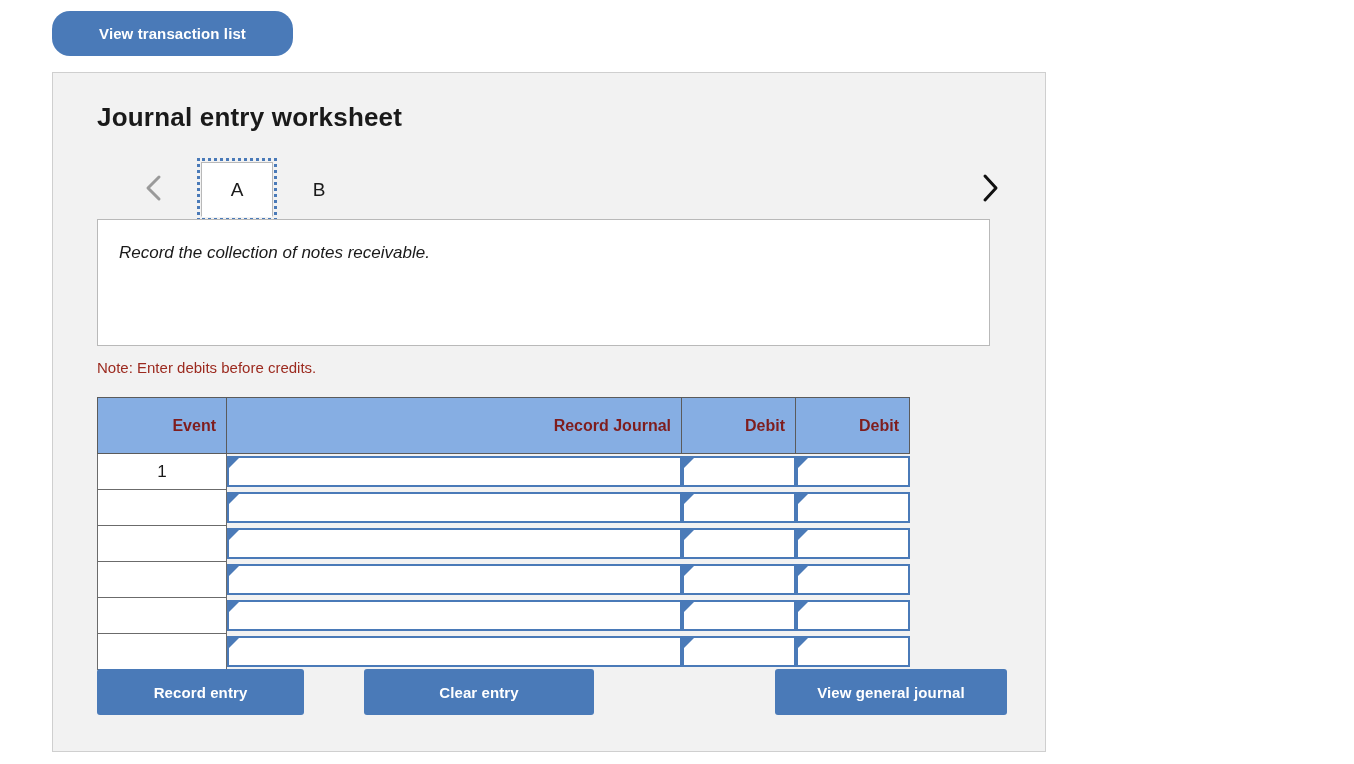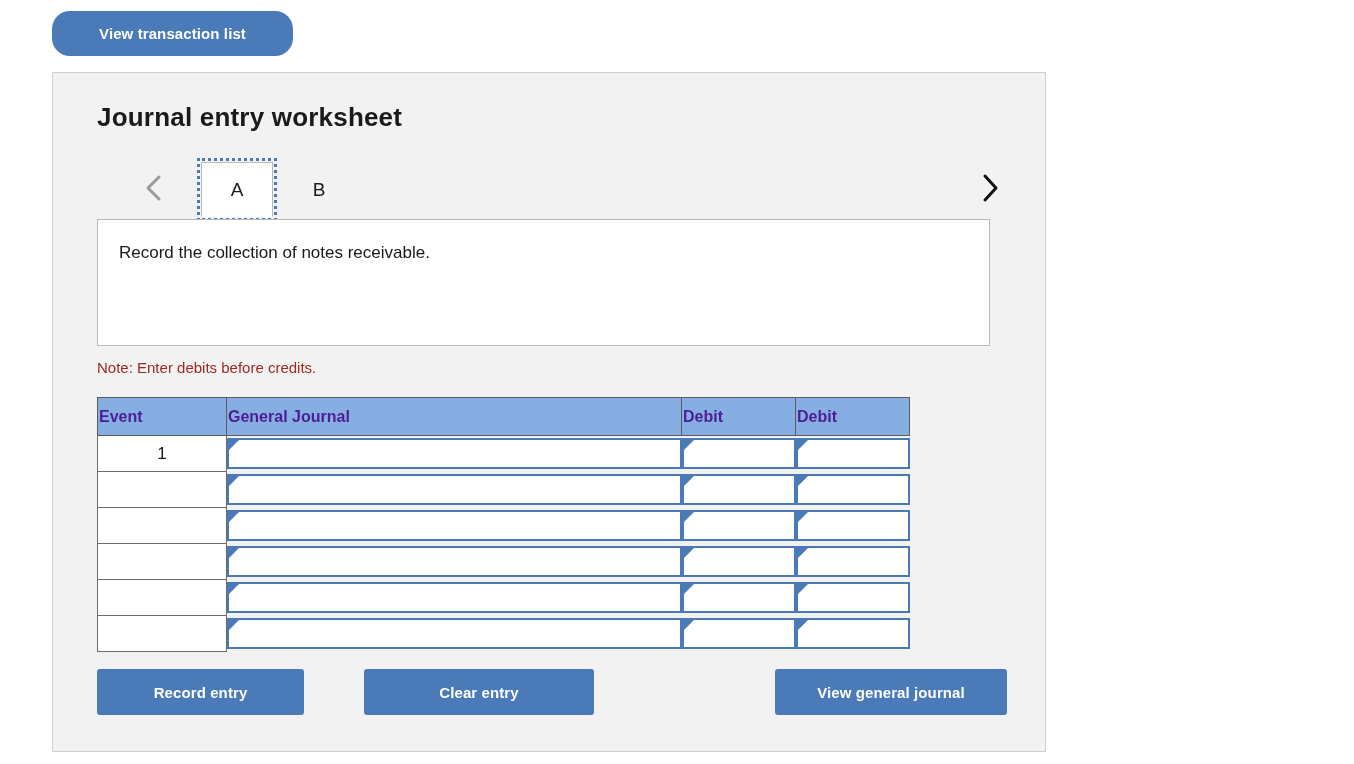--- a/index.html
+++ b/index.html
@@ -110,20 +110,21 @@
   
   .descbox {
     position: absolute;
     left: 44px;
     top: 146px;
     width: 893px;
     height: 127px;
     background: #ffffff;
     border: 1px solid #b9b9b9;
     box-sizing: border-box;
+    font-style: italic;
   }
   .descbox-text {
     position: absolute;
     left: 21px;
     top: 23px;
     font-size: 17px;
     color: #1a1a1a;
   }
 
   .note {
@@ -140,24 +141,24 @@
     left: 44px;
     top: 324px;
     border-collapse: collapse;
     table-layout: fixed;
   }
   .jtable th {
     background: #86aee3;
     border: 1px solid #5b5b5b;
     font-size: 16px;
     font-weight: bold;
-    color: #4c1d95;
+    color: #7f1d1d;
     height: 35px;
-    padding: 1px;
-    text-align: left;
+    padding: 10px;
+    text-align: right;
   }
   .col-event  { width: 129px; }
   .col-gj     { width: 455px; }
   .col-debit  { width: 114px; }
   .col-credit { width: 114px; }
 
   .jtable td {
     padding: 0;
     height: 35px;
     vertical-align: middle;
@@ -259,21 +260,21 @@
   <table class="jtable">
     <colgroup>
       <col class="col-event">
         <col class="col-gj">
         <col class="col-debit">
         <col class="col-credit">
     </colgroup>
     <thead>
       <tr>
         <th>Event</th>
-        <th>General Journal</th>
+        <th>Record Journal</th>
         <th>Debit</th>
         <th>Debit</th>
       </tr>
     </thead>
     <tbody>
         <tr>
           <td class="cell-event">1</td>
           <td class="cell-input">
             <div class="inputbox"><input type="text" value="" style=""></div>
           </td>

